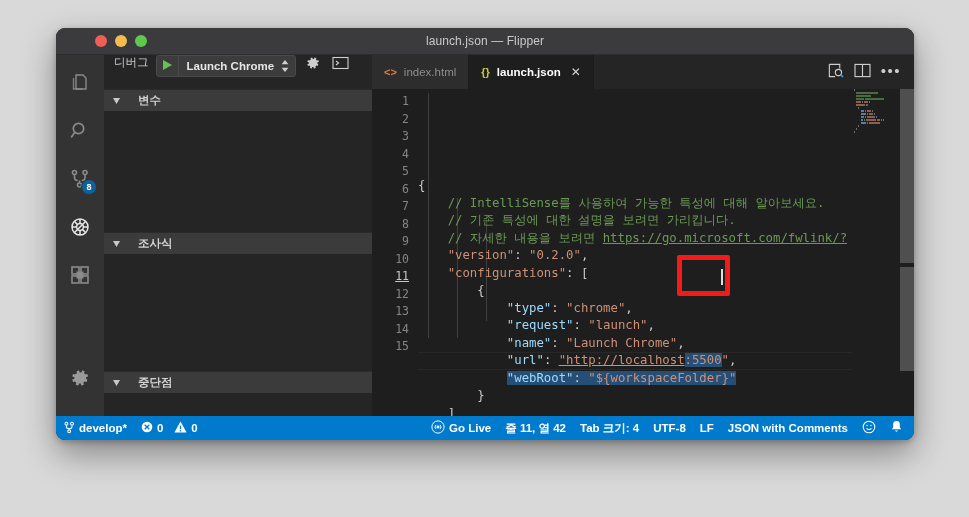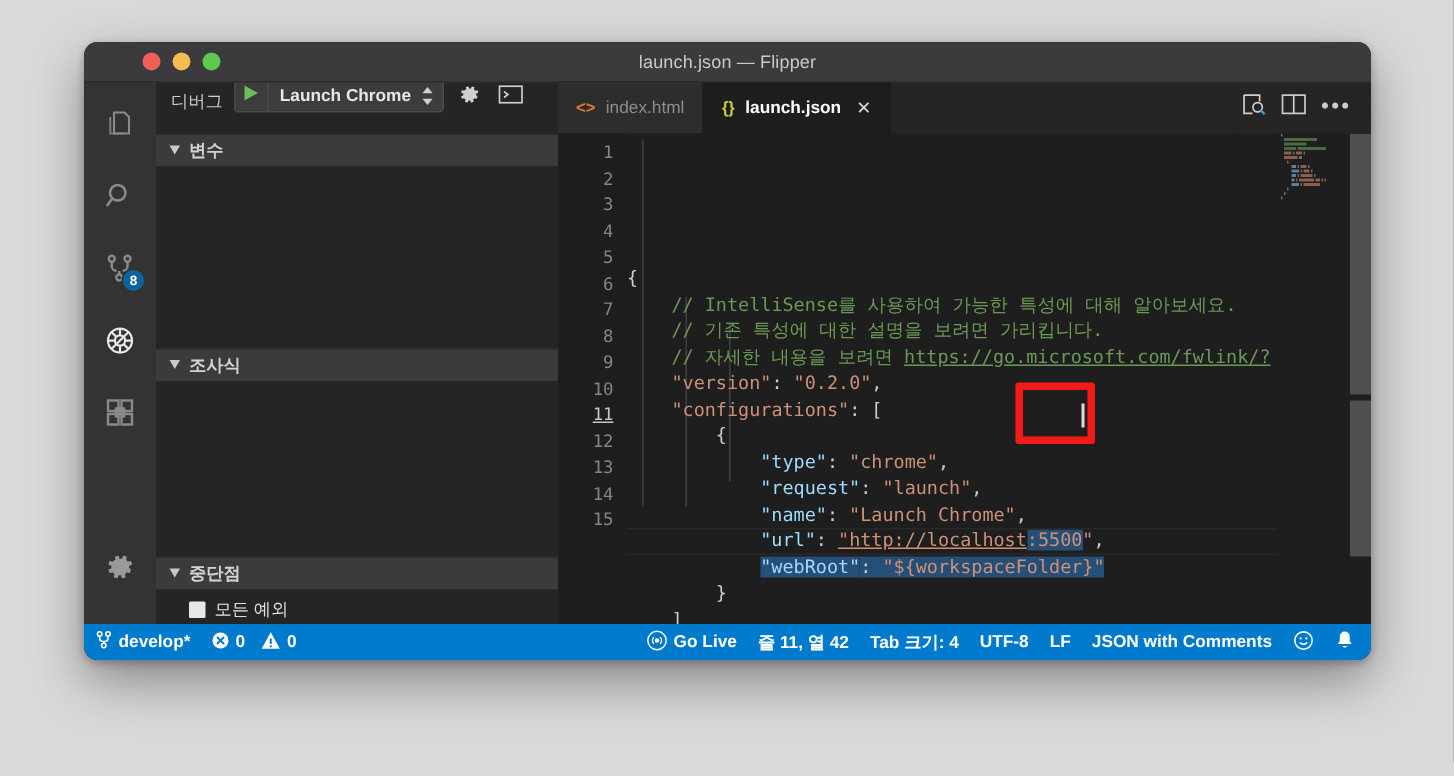--- a/index.html
+++ b/index.html
@@ -65,21 +65,21 @@
     padding: 0 4px; border: 1px solid #333;
   }
 
   
   #sidebar {
     width: 268px; flex: 0 0 268px; background: #252526;
     display: flex; flex-direction: column; min-height: 0;
   }
   #debug-toolbar {
     height: 34px; flex: 0 0 34px; background: #252526;
-    display: flex; align-items: flex-end; gap: 7px;
+    display: flex; align-items: flex-start; gap: 7px;
     padding: 0 6px 14px 10px;
   }
   .dbg-label { font-size: 11.5px; color: #cccccc; white-space: nowrap; }
   .launch-select {
     display: flex; align-items: center; height: 22px;
     border: 1px solid #4a4a4c; border-radius: 3px;
     background: #3c3c3c; overflow: hidden;
   }
   .play-wrap {
     width: 22px; height: 20px; display: flex; align-items: center;
@@ -87,21 +87,21 @@
   }
   .launch-name {
     font-size: 11.5px; color: #e6e6e6; font-weight: bold;
     padding: 0 7px 0 8px; white-space: nowrap;
   }
   .stepper { padding-right: 6px; display: flex; align-items: center; cursor: pointer; }
   .tb-icon { width: 20px; height: 20px; display: flex; align-items: center; justify-content: center; cursor: pointer; }
 
   .sec-header {
     height: 22px; flex: 0 0 22px; background: #3b3b3c;
-    display: flex; align-items: center; gap: 5px; padding-left: 8px;
+    display: flex; align-items: center; gap: 17px; padding-left: 8px;
     border-top: 1px solid #2b2b2c;
     cursor: pointer;
   }
   .sec-title { font-size: 11.5px; color: #d3d3d6; font-weight: bold; }
   .sec-body { background: #252526; }
   .sec-body.vars { flex: 0 0 121px; }
   .sec-body.watch { flex: 0 0 117px; }
   .sec-body.bp { flex: 1 1 auto; padding-top: 3px; }
   .bp-row { display: flex; align-items: center; gap: 6px; padding-left: 22px; height: 20px; cursor: pointer; }
   .bp-check {
@@ -351,26 +351,20 @@
         </div>
         <div class="sec-body watch"></div>
 
         <div class="sec-header">
           <span>
             <svg width="9" height="9" viewBox="0 0 9 9" fill="#c9c9c9">
                 <polygon points="1,1 8,1 4.5,7"></polygon>
               </svg>
           </span>
           <span class="sec-title">중단점</span>
-        </div>
-        <div class="sec-body bp">
-          <div class="bp-row">
-            <span class="bp-check"></span>
-            <span class="bp-label">모든 예외</span>
-          </div>
         </div>
       </div>
 
       <div id="editor-region">
 
         <div id="tabsbar">
           <div class="tab inactive">
             <span class="ficon ficon-html">&lt;&gt;</span>
             <span>index.html</span>
           </div>

